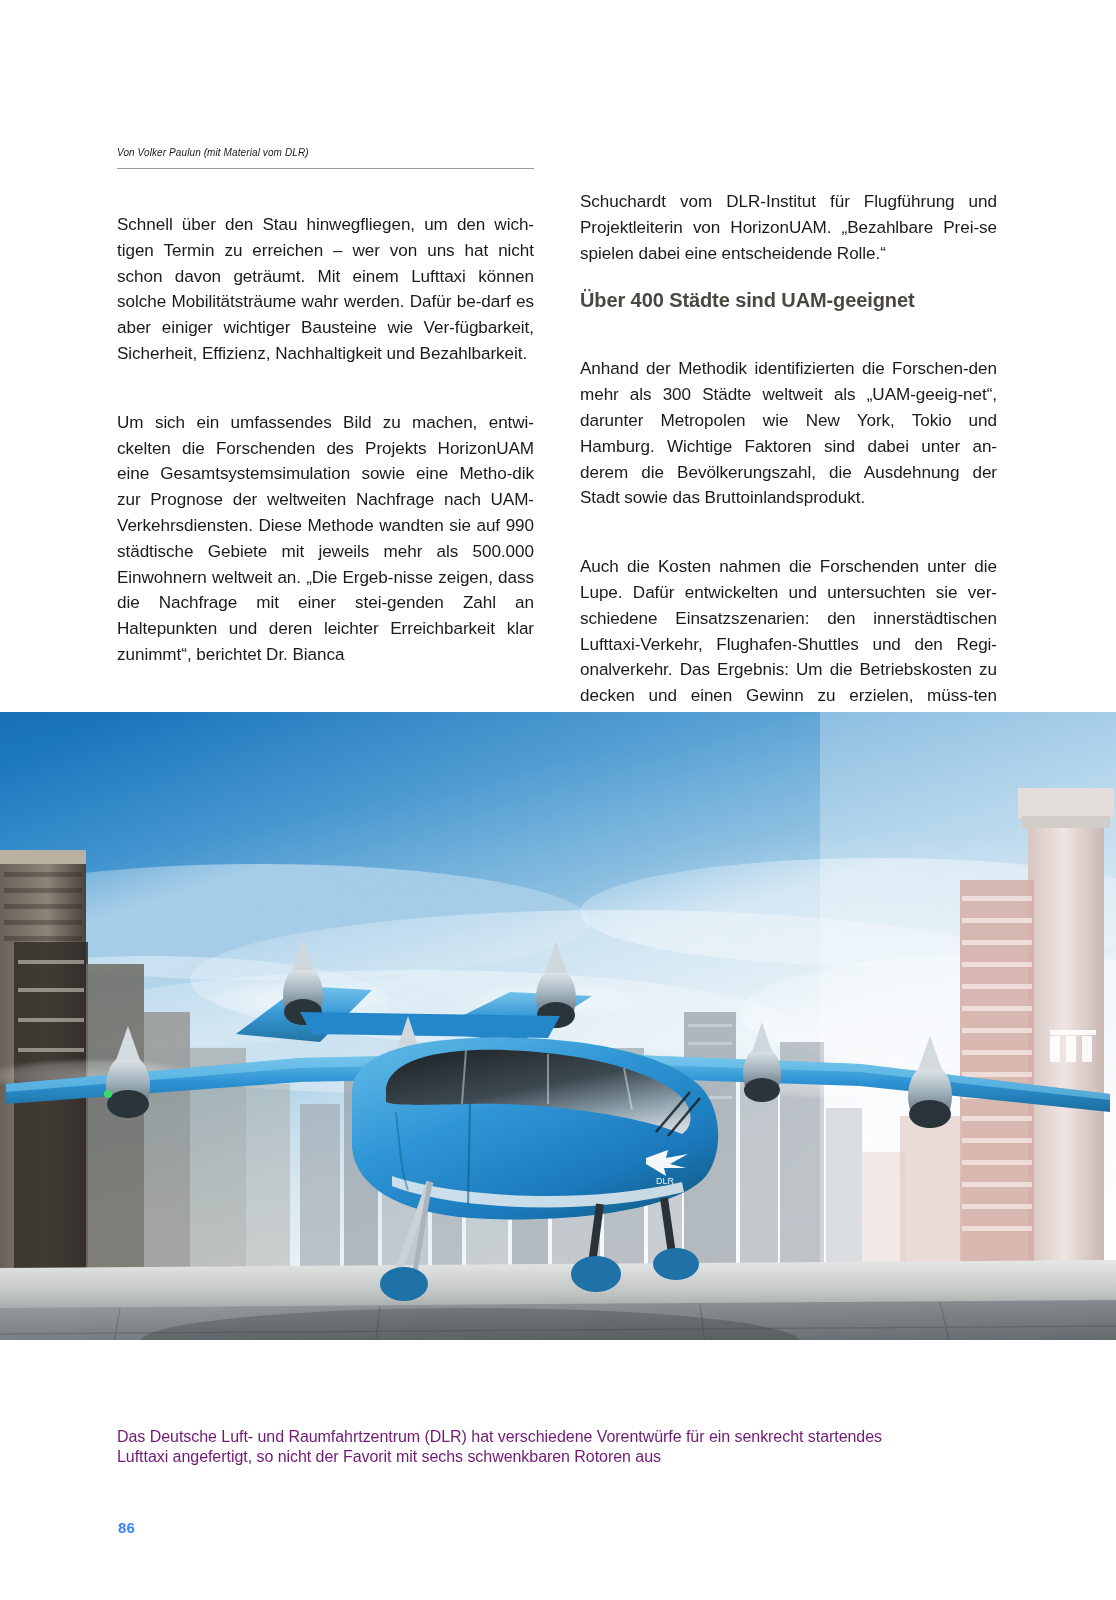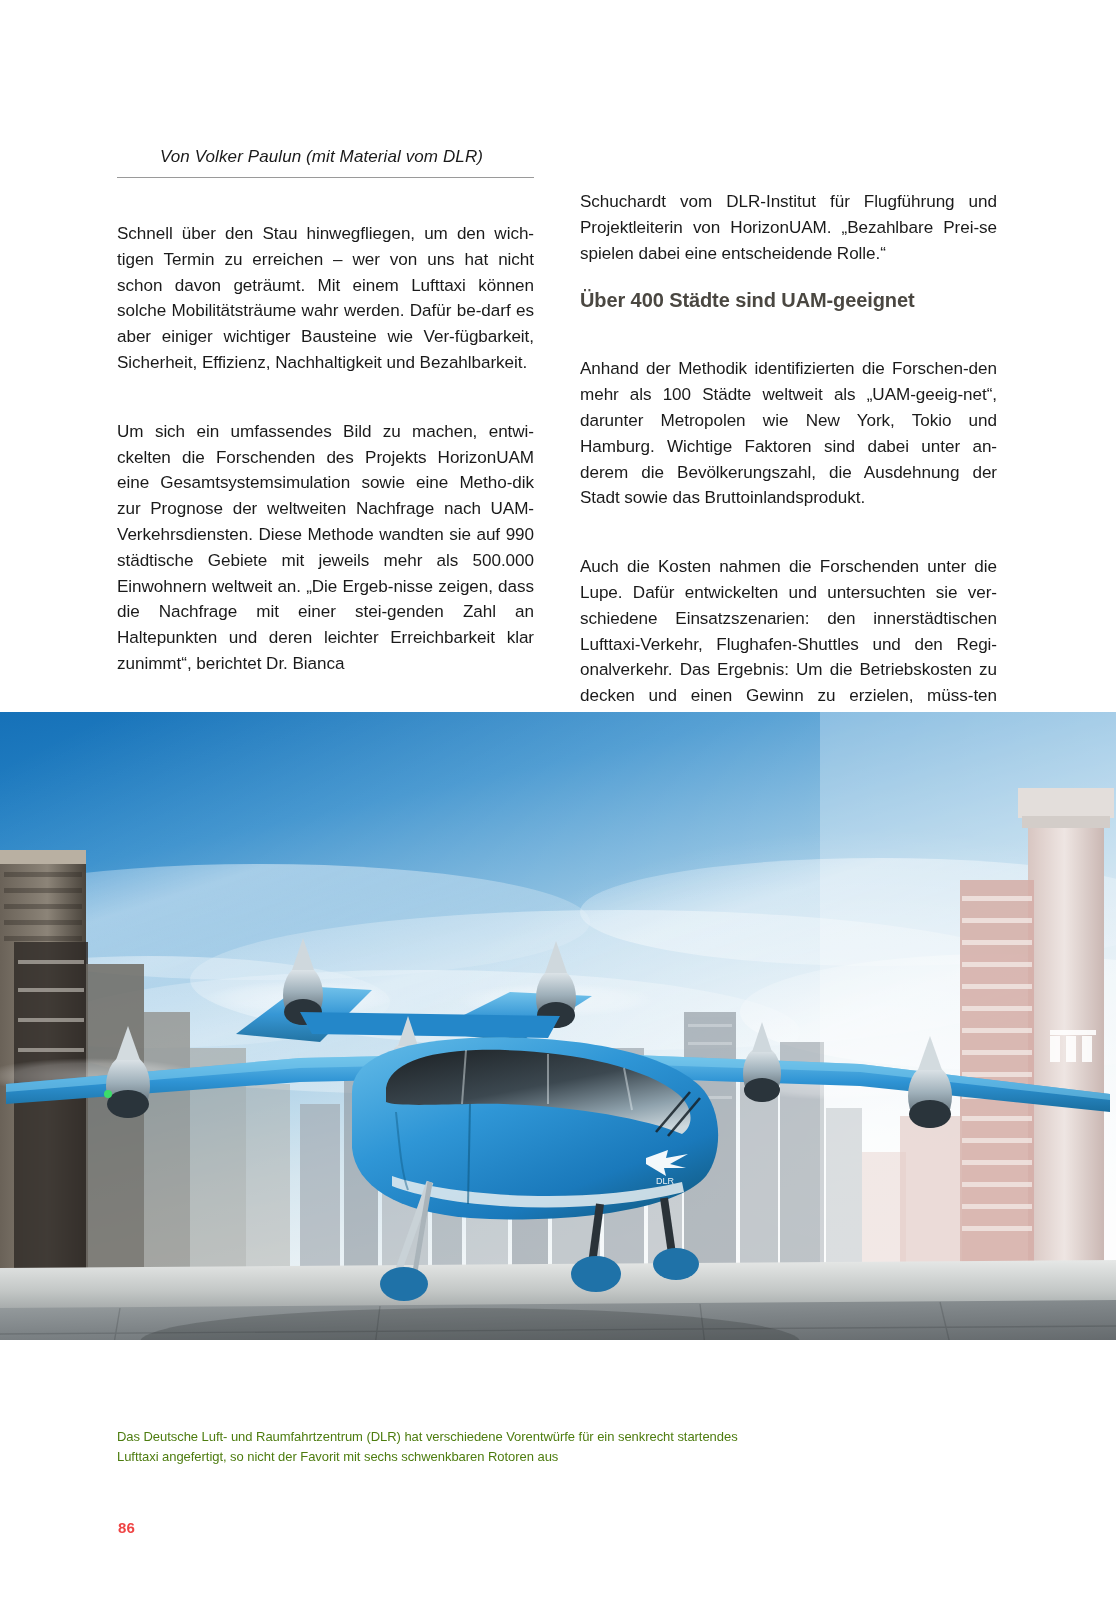--- a/index.html
+++ b/index.html
@@ -19,26 +19,25 @@
     position:absolute;
     left:117px; top:146px;
     width:881px; height:520px;
     display:flex;
     gap:46px;
   }
   .column { width:417px; }
 
   .byline {
     font-style:italic;
-    font-size:17px;
+    font-size:10px;
     letter-spacing:.1px;
     color:#1a1a1a;
     line-height:1.3;
     padding-bottom:9px;
-    margin-left:43px;
   }
   .byline-rule {
     border:0;
     border-top:1px solid #9a9a9a;
     margin-bottom:22px;
     width:100%;
   }
 
   p.body {
     font-size:17.1px;
@@ -71,34 +70,34 @@
     overflow:hidden;
     background:#fde047;
   }
   .photo svg { display:block; width:1116px; height:691px; }
 
   
   .caption {
     position:absolute;
     left:117px; top:1427px;
     width:860px;
-    font-size:13px;
+    font-size:16px;
     line-height:20px;
-    color:#4d7c0f;
+    color:#701a75;
     letter-spacing:-0.05px;
   }
   .caption .cl { display:block; }
 
   
   .folio {
     position:absolute;
     left:118px; top:1519px;
     font-size:15px;
     font-weight:bold;
-    color:#ef4444;
+    color:#3b82f6;
     letter-spacing:.2px;
     text-align:center;
   }
 </style>
 </head>
 <body>
 
 <div class="page">
 
   <div class="text-area">
@@ -106,21 +105,21 @@
     <div class="column">
       <div class="byline">Von Volker Paulun (mit Material vom DLR)</div>
       <hr class="byline-rule">
       <p class="body">Schnell über den Stau hinwegfliegen, um den wich-tigen Termin zu erreichen – wer von uns hat nicht schon davon geträumt. Mit einem Lufttaxi können solche Mobilitätsträume wahr werden. Dafür be-darf es aber einiger wichtiger Bausteine wie Ver-fügbarkeit, Sicherheit, Effizienz, Nachhaltigkeit und Bezahlbarkeit.</p>
       <p class="body">Um sich ein umfassendes Bild zu machen, entwi-ckelten die Forschenden des Projekts HorizonUAM eine Gesamtsystemsimulation sowie eine Metho-dik zur Prognose der weltweiten Nachfrage nach UAM-Verkehrsdiensten. Diese Methode wandten sie auf 990 städtische Gebiete mit jeweils mehr als 500.000 Einwohnern weltweit an. „Die Ergeb-nisse zeigen, dass die Nachfrage mit einer stei-genden Zahl an Haltepunkten und deren leichter Erreichbarkeit klar zunimmt“, berichtet Dr. Bianca</p>
     </div>
 
     <div class="column">
       <p class="body">Schuchardt vom DLR-Institut für Flugführung und Projektleiterin von HorizonUAM. „Bezahlbare Prei-se spielen dabei eine entscheidende Rolle.“</p>
       <h2 class="subhead">Über 400 Städte sind UAM-geeignet</h2>
-      <p class="body">Anhand der Methodik identifizierten die Forschen-den mehr als 100 Städte weltweit als „UAM-geeig-net“, darunter Metropolen wie New York, Tokio und Hamburg. Wichtige Faktoren sind dabei unter an-derem die Bevölkerungszahl, die Ausdehnung der Stadt sowie das Bruttoinlandsprodukt.</p>
+      <p class="body">Anhand der Methodik identifizierten die Forschen-den mehr als 300 Städte weltweit als „UAM-geeig-net“, darunter Metropolen wie New York, Tokio und Hamburg. Wichtige Faktoren sind dabei unter an-derem die Bevölkerungszahl, die Ausdehnung der Stadt sowie das Bruttoinlandsprodukt.</p>
       <p class="body">Auch die Kosten nahmen die Forschenden unter die Lupe. Dafür entwickelten und untersuchten sie ver-schiedene Einsatzszenarien: den innerstädtischen Lufttaxi-Verkehr, Flughafen-Shuttles und den Regi-onalverkehr. Das Ergebnis: Um die Betriebskosten zu decken und einen Gewinn zu erzielen, müss-ten eVTOL-Betreiber (Akronym aus electric Vertical</p>
     </div>
 
   </div>
 
   <div class="photo">
     <svg viewBox="0 0 1116 691" preserveAspectRatio="none">
       <defs>
         <linearGradient id="sky" x1="0" y1="0" x2="0.35" y2="1">
           <stop offset="0%" stop-color="#1671b8"></stop>

